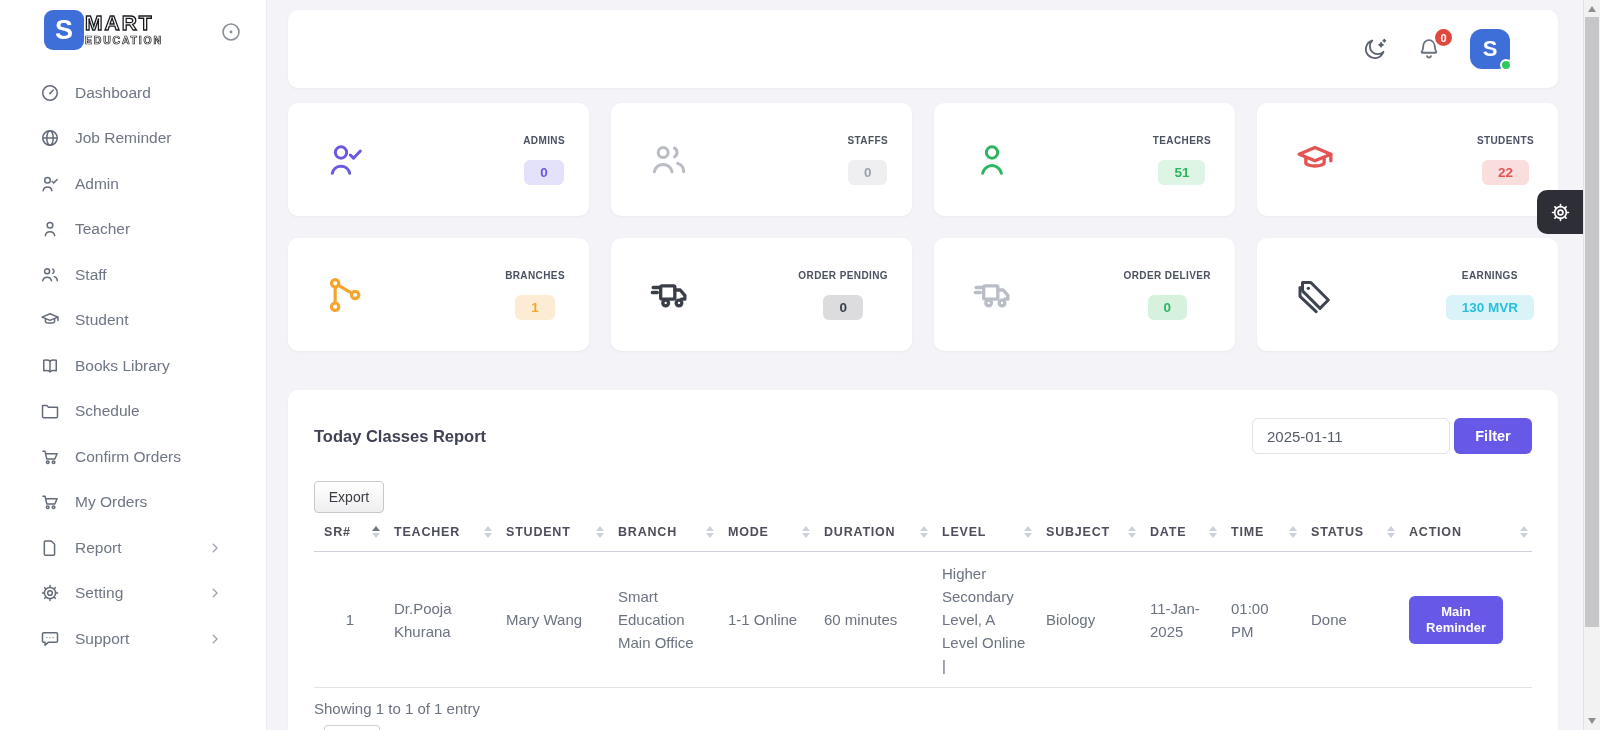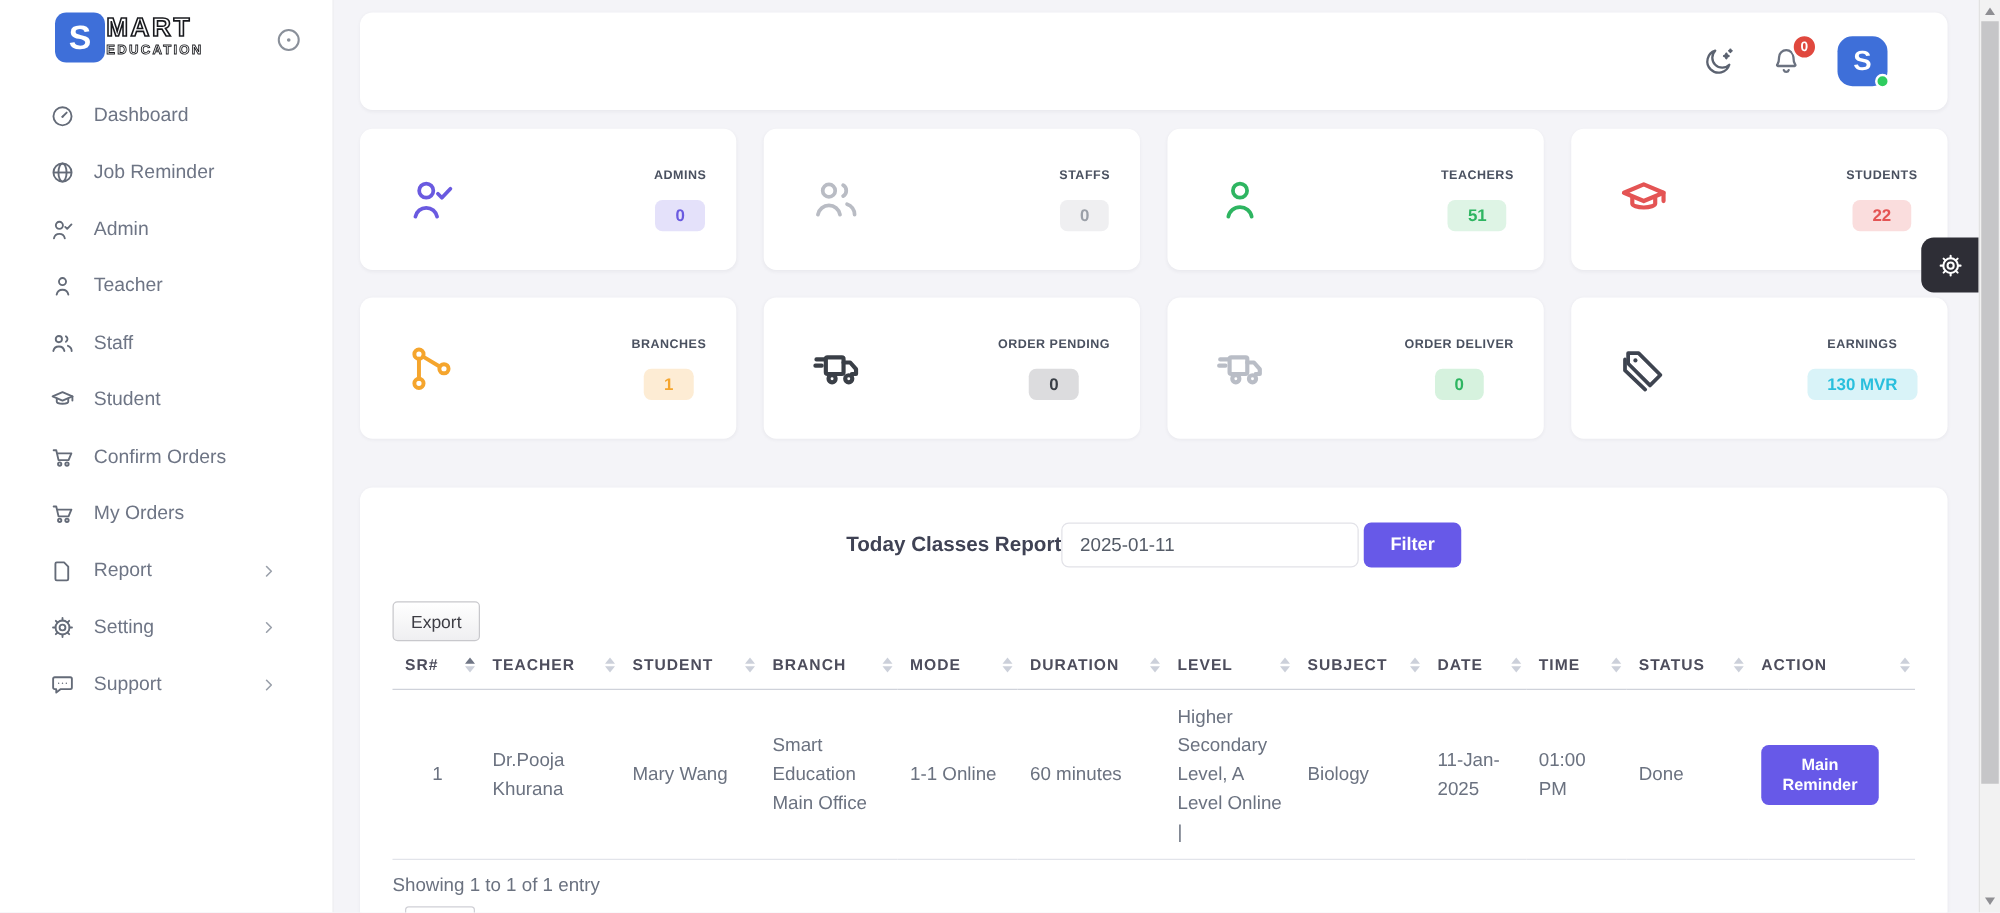--- a/index.html
+++ b/index.html
@@ -64,24 +64,24 @@
   .stat-badge { margin-top:14px; padding:5px 16px; border-radius:6px; font-size:13.5px; font-weight:600; text-align:center; }
 
   
   .float-gear { position:absolute; right:17px; top:190px; width:46px; height:44px; background:#2e2e36;
                 border-radius:10px 0 0 10px; display:flex; align-items:center; justify-content:center;
                 color:#fff; cursor:pointer; z-index:5; }
 
   
   .report-card { position:absolute; left:21px; top:390px; width:1270px; height:430px; background:#fff;
                  border-radius:10px; box-shadow:0 1px 3px rgba(30,30,60,.05); }
-  .report-head { margin:28px 26px 0; display:flex; align-items:center; justify-content:center; }
+  .report-head { margin:28px 26px 0; display:flex; align-items:center; justify-content:space-between; }
   .report-title { font-size:16.5px; font-weight:700; color:#3f4254; }
   .filter-group { display:flex; align-items:center; gap:4px; }
-  .date-input { width:238px; height:36px; border:1px solid #e2e2e8; border-radius:6px; padding:0 14px;
+  .date-input { width:198px; height:36px; border:1px solid #e2e2e8; border-radius:6px; padding:0 14px;
                 font-size:15px; color:#555c68; font-family:"Liberation Sans", sans-serif; background:#fff; }
   .filter-btn { width:78px; height:36px; border:none; border-radius:6px; color:#fff; font-size:14.5px;
                 font-weight:700; cursor:pointer; font-family:"Liberation Sans", sans-serif; }
   .export-btn { margin:27px 0 0 26px; width:70px; height:32px; border:1px solid #c8c8cc; border-radius:4px;
                 background:linear-gradient(#ffffff,#efeff1); font-size:14px; color:#3c3c44; cursor:pointer;
                 font-family:"Liberation Sans", sans-serif; }
   .table-wrap { margin:12px 26px 0; }
   table { width:1218px; border-collapse:collapse; table-layout:fixed; }
   thead th { border-bottom:1px solid #cfd2da; padding:0 4px 12px 10px; text-align:left; cursor:pointer; }
   .th-inner { display:flex; align-items:center; gap:7px; font-size:12.5px; font-weight:700; color:#4d4d5c; letter-spacing:.8px;justify-content:space-between; }
@@ -175,20 +175,37 @@
               <path d="M2.5 8.5 12 4.5l9.5 4L12 12.5Z"></path>
               <path d="M6.5 10.8v2.9c0 1 2.4 1.9 5.5 1.9s5.5-.9 5.5-1.9v-2.9"></path>
               <path d="M21.5 8.5v4"></path>
             </svg>
           </span>
         <span class="nav-label">Student</span>
       </div>
       <div class="nav-item">
         <span class="nav-icon">
             <svg viewBox="0 0 24 24" fill="none" stroke="currentColor" stroke-width="1.8" stroke-linecap="round" stroke-linejoin="round">
+              <path d="M12 6.2C10.5 4.8 8 4.4 4.5 5.2v12.6c3.5-.8 6-.4 7.5 1 1.5-1.4 4-1.8 7.5-1V5.2c-3.5-.8-6-.4-7.5 1Z"></path>
+              <path d="M12 6.2v12.6"></path>
+            </svg>
+          </span>
+        <span class="nav-label">Books Library</span>
+      </div>
+      <div class="nav-item">
+        <span class="nav-icon">
+            <svg viewBox="0 0 24 24" fill="none" stroke="currentColor" stroke-width="1.8" stroke-linejoin="round">
+              <path d="M3 18.5V5.5h5.2l2 2H21v11a1.5 1.5 0 0 1-1.5 1.5h-15A1.5 1.5 0 0 1 3 18.5Z"></path>
+            </svg>
+          </span>
+        <span class="nav-label">Schedule</span>
+      </div>
+      <div class="nav-item">
+        <span class="nav-icon">
+            <svg viewBox="0 0 24 24" fill="none" stroke="currentColor" stroke-width="1.8" stroke-linecap="round" stroke-linejoin="round">
               <path d="M3.5 5H6l2.2 9.5h9.6L20.5 8H7"></path>
               <circle cx="9.3" cy="18.3" r="1.6"></circle>
               <circle cx="16.3" cy="18.3" r="1.6"></circle>
             </svg>
           </span>
         <span class="nav-label">Confirm Orders</span>
       </div>
       <div class="nav-item">
         <span class="nav-icon">
             <svg viewBox="0 0 24 24" fill="none" stroke="currentColor" stroke-width="1.8" stroke-linecap="round" stroke-linejoin="round">

